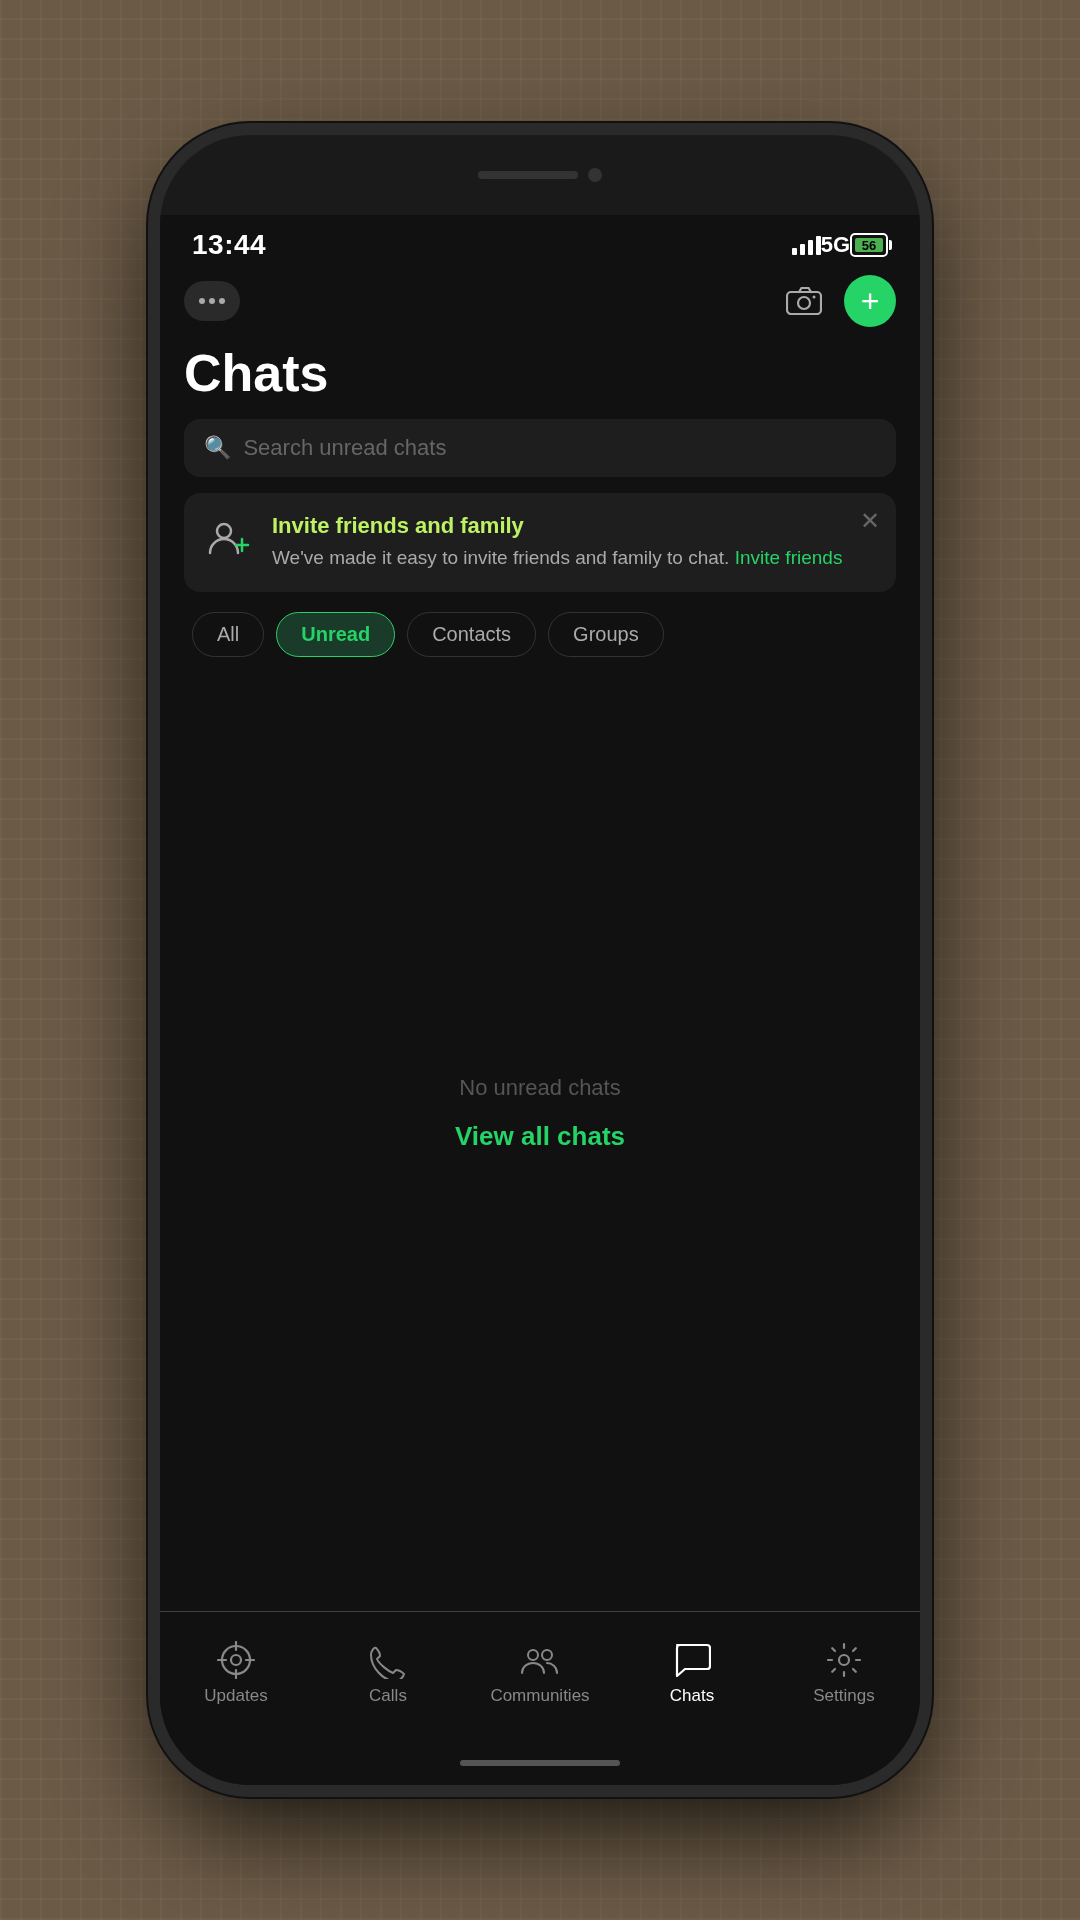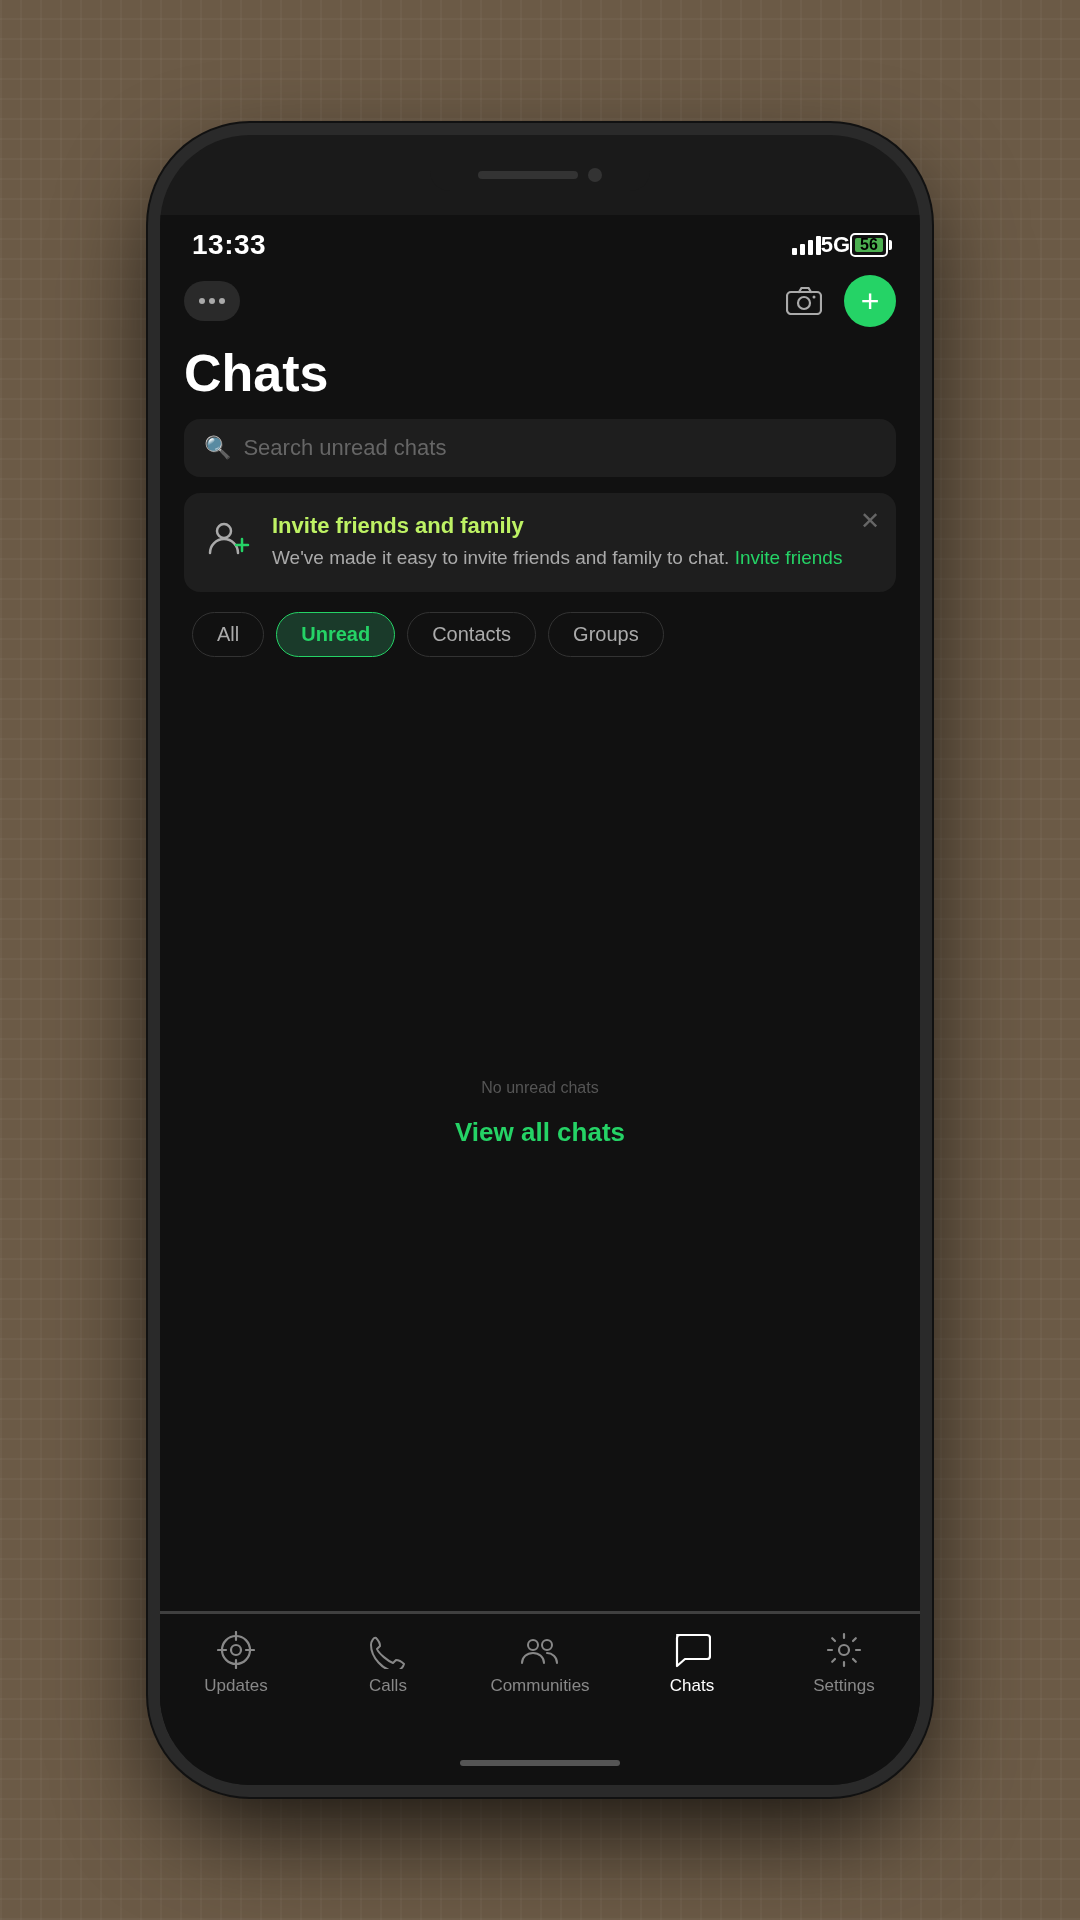--- a/index.html
+++ b/index.html
@@ -146,21 +146,21 @@
     .battery-level {
       width: 28px;
       height: 14px;
       background: #4CAF50;
       border-radius: 2px;
       display: flex;
       align-items: center;
       justify-content: center;
     }
     .battery-text {
-      font-size: 16px;
+      font-size: 13px;
       color: #000;
       font-weight: 700;
     }
 
     
     .top-action-bar {
       display: flex;
       align-items: center;
       justify-content: space-between;
       padding: 4px 24px 8px;
@@ -319,39 +319,39 @@
     .empty-state {
       flex: 1;
       display: flex;
       flex-direction: column;
       align-items: center;
       justify-content: center;
       gap: 20px;
       padding-bottom: 60px;
     }
     .empty-text {
-      font-size: 16px;
+      font-size: 22px;
       color: #555;
     }
     .view-all-link {
       font-size: 26px;
       color: #25D366;
       font-weight: 700;
       cursor: pointer;
     }
 
     
     .bottom-nav {
       height: 130px;
       background: #111111;
       display: flex;
       align-items: flex-start;
       justify-content: flex-start;
-      padding-top: 16px;
-      border-top: 3px solid #404040;
+      padding-top: 28px;
+      border-top: 1px solid #404040;
       flex-shrink: 0;
     }
     .nav-item {
       display: flex;
       flex-direction: column;
       align-items: center;
       gap: 6px;
       cursor: pointer;
       flex: 1;
     }
@@ -417,21 +417,21 @@
   <div class="notch-area">
     <div class="notch">
       <div class="notch-pill"></div>
       <div class="notch-camera"></div>
     </div>
   </div>
 
   <div class="screen">
 
     <div class="status-bar">
-      <div class="status-time">13:33</div>
+      <div class="status-time">13:44</div>
       <div class="status-right">
         <div class="signal-bars">
           <div class="signal-bar"></div>
           <div class="signal-bar"></div>
           <div class="signal-bar"></div>
           <div class="signal-bar"></div>
         </div>
         <div class="network-label">5G</div>
         <div class="battery">
           <div class="battery-level">

